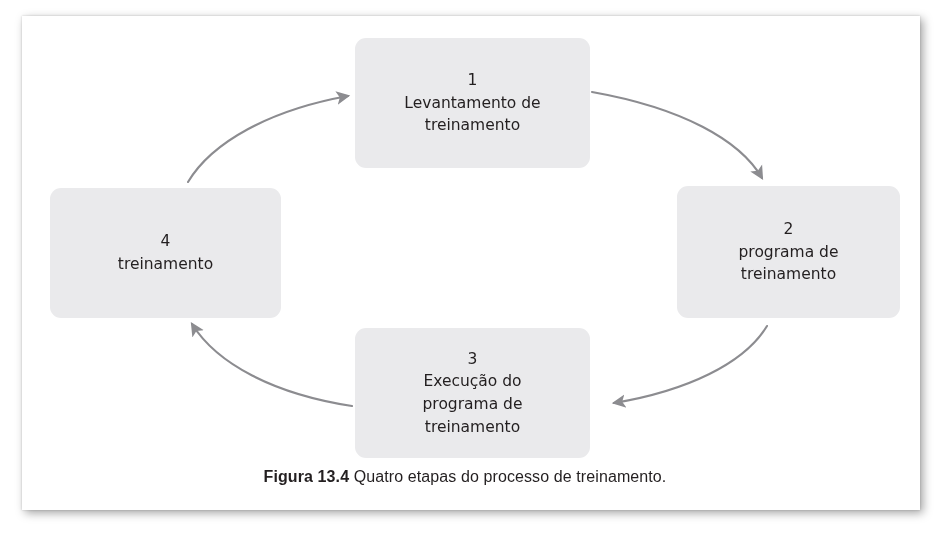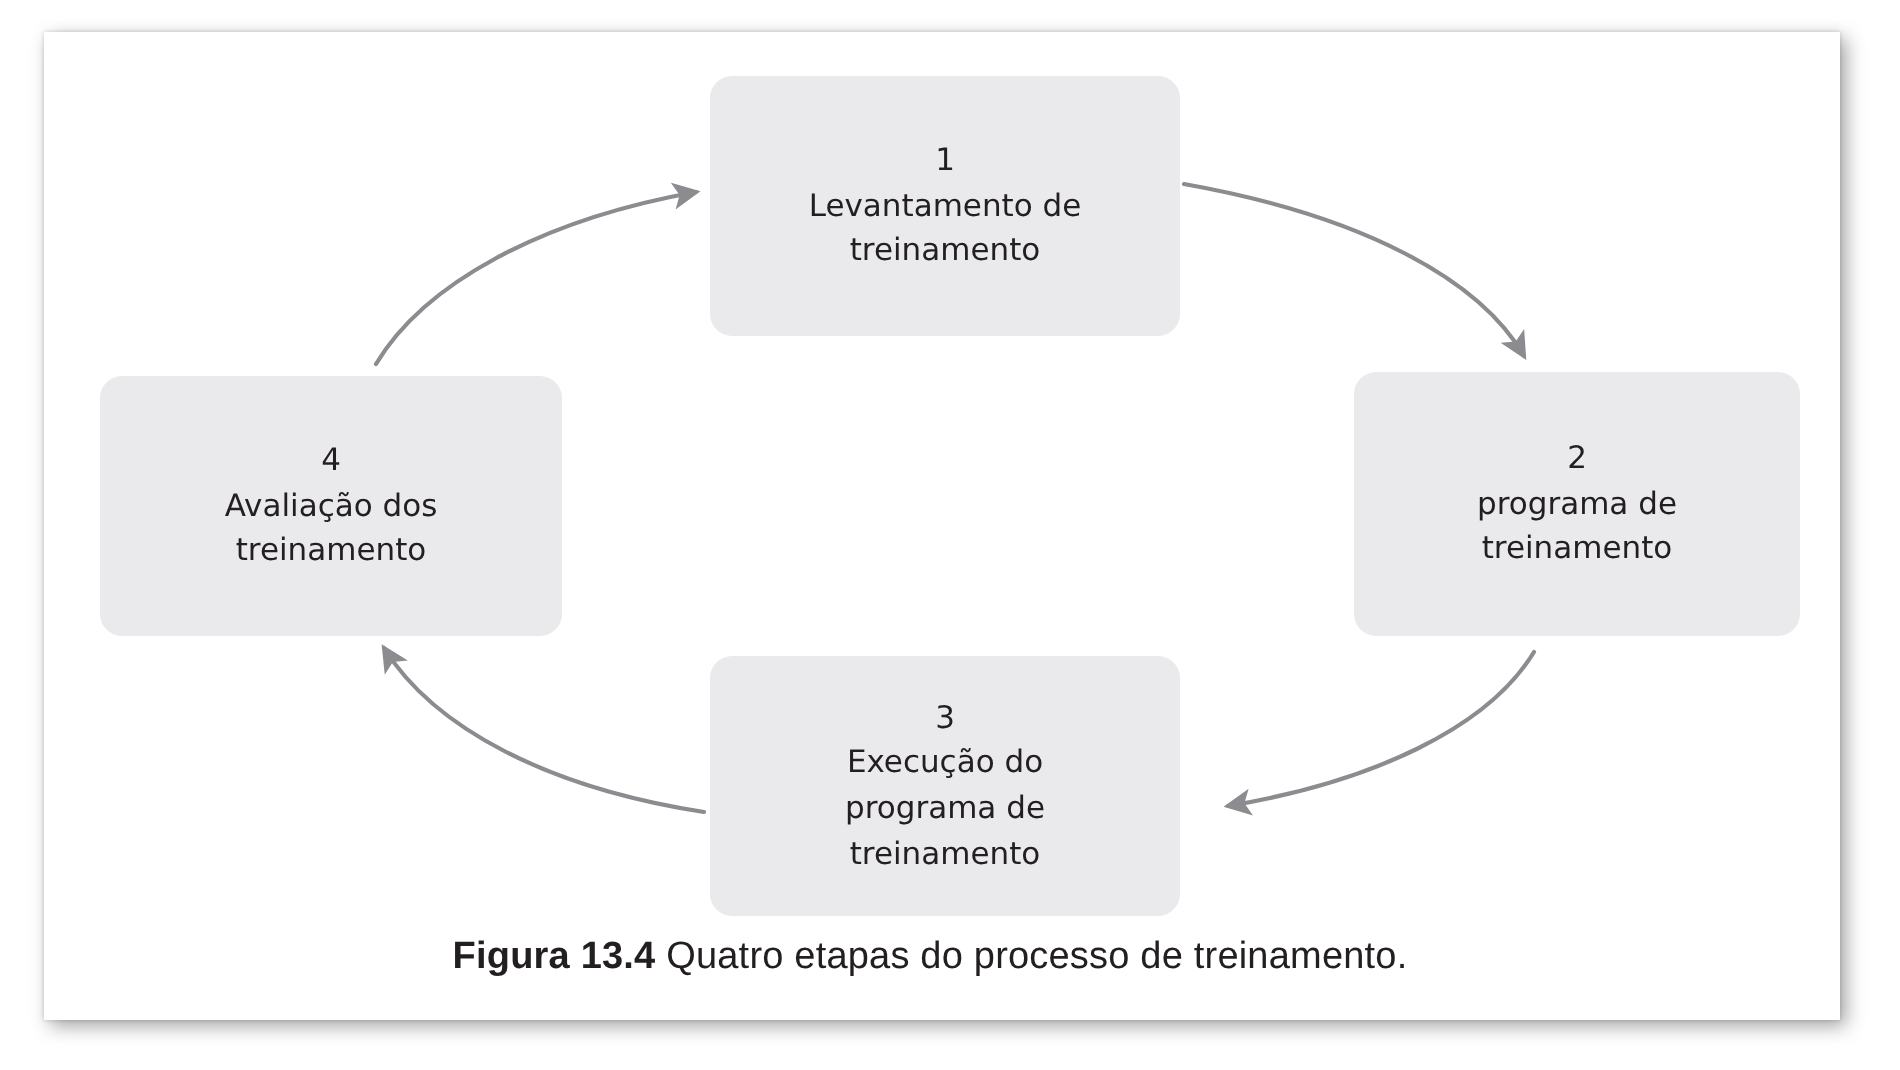--- a/index.html
+++ b/index.html
@@ -83,21 +83,21 @@
   #box-3 { left: 333px; top: 312px; width: 235px; height: 130px; }
   #box-4 { left:  28px; top: 172px; width: 231px; height: 130px; }
 
   #caption {
     position: absolute;
     left: 0;
     top: 452px;
     width: 886px;
     text-align: center;
     font-family: "Liberation Sans", sans-serif;
-    font-size: 19px;
+    font-size: 16px;
     color: #231f20;
     letter-spacing: 0.1px;
   }
   #caption .cap-strong {
     font-weight: bold;
   }
   #caption .cap-rest {
     font-weight: normal;
   }
 </style>
@@ -140,21 +140,20 @@
 
       <div class="step-box" id="box-3">
         <span class="step-num">3</span>
         <span class="step-line">Execução do</span>
         <span class="step-line">programa de</span>
         <span class="step-line">treinamento</span>
       </div>
 
       <div class="step-box" id="box-4">
         <span class="step-num">4</span>
-        <span class="step-line">Avaliação dos</span>
         <span class="step-line">treinamento</span>
       </div>
 
       <div id="caption">
         <span class="cap-strong">Figura 13.4</span><span class="cap-rest"> Quatro etapas do processo de treinamento.</span>
       </div>
 
     </div>
   </div>
 </div>

